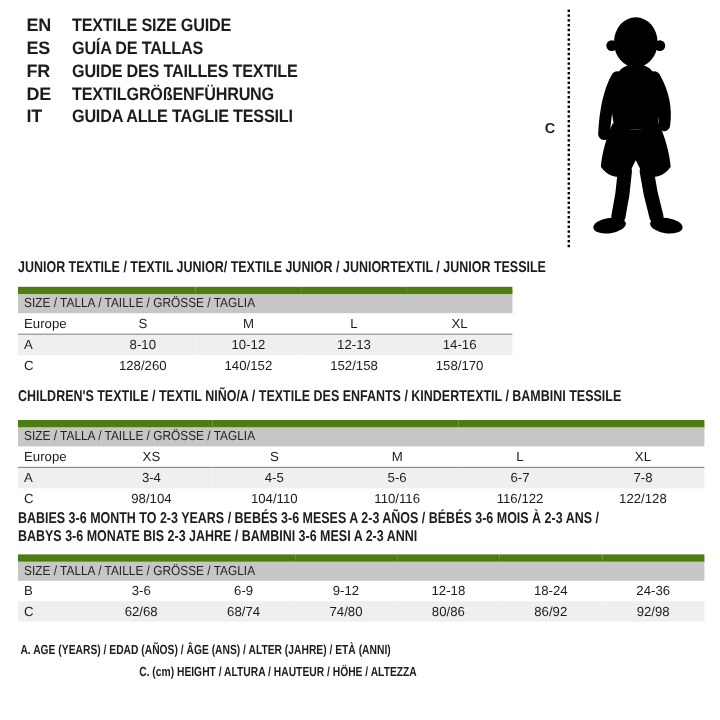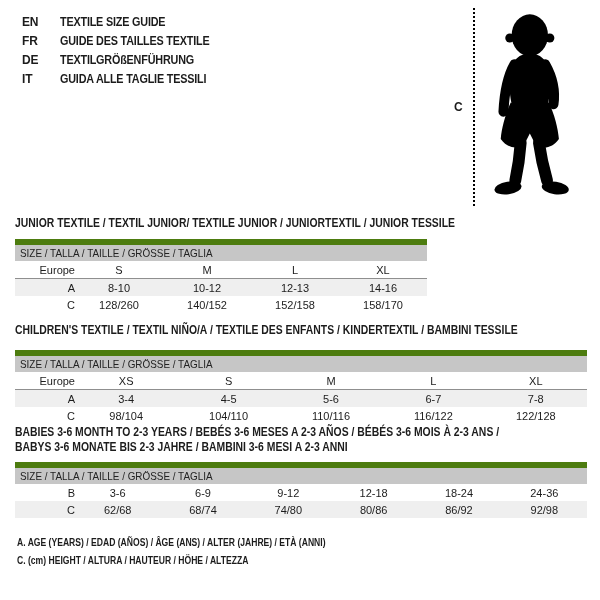--- a/index.html
+++ b/index.html
@@ -8,21 +8,21 @@
     background:#ffffff;color:#1c1c1c;
     font-family:"Liberation Sans","DejaVu Sans",sans-serif;
     -webkit-font-smoothing:antialiased;
   }
   .cond{display:inline-block;transform:scaleX(0.8);transform-origin:0 50%;white-space:nowrap;}
   .cond78{display:inline-block;transform:scaleX(0.78);transform-origin:0 50%;white-space:nowrap;}
   .cond90{display:inline-block;transform:scaleX(0.9);transform-origin:0 50%;white-space:nowrap;}
 
   
   .lang-list{position:absolute;left:22px;top:12px;}
-  .lang-row{display:flex;height:19px;align-items:center;font-size:12px;font-weight:bold;letter-spacing:-0.2px;}
+  .lang-row{display:flex;height:19px;align-items:center;font-size:15px;font-weight:bold;letter-spacing:-0.2px;}
   .lang-code{width:38px;flex:0 0 38px;}
 
   
   .figure{position:absolute;left:440px;top:0;width:160px;height:215px;}
   .dotted-line{position:absolute;left:33px;top:8px;height:198px;width:0;border-left:2px dotted #000;}
   .c-label{position:absolute;left:14px;top:100px;font-size:12px;font-weight:bold;}
   .baby-svg{position:absolute;left:42px;top:8px;width:92px;height:200px;}
 
   
   .sec{position:absolute;left:15px;}
@@ -32,36 +32,40 @@
   .sec-title{height:15px;font-size:13px;font-weight:bold;}
   #sec0 table{margin-top:9px;}
   #sec1 table{margin-top:13px;}
   #sec2 table{margin-top:8px;}
 
   table{border-collapse:collapse;table-layout:fixed;}
   .tbl-narrow{width:412px;}
   .tbl-wide{width:572px;}
   td{font-size:11px;height:17px;padding:0;line-height:16px;}
   td.hdr{height:16px;background:#c6c6c6;border-top:6px solid #4d7c0f;padding-left:5px;color:#222;}
-  td.lbl{text-align:right;padding-left:5px;margin-top:12px;}
+  td.lbl{text-align:left;padding-left:5px;margin-top:12px;}
   td.val{text-align:center;}
   tr.divider td{border-bottom:1px solid #8f8f8f;}
   tr.shade td{background:#efefef;}
 
   
-  .legend{position:absolute;left:17px;top:536px;}
+  .legend{position:absolute;left:17px;top:536px;text-align:right;}
   .legend-line{height:18px;font-size:11px;font-weight:bold;}
 </style>
 </head>
 <body>
 
 <div class="lang-list" id="langs">
     <div class="lang-row">
       <span class="lang-code">EN</span>
       <span class="lang-title cond90">TEXTILE SIZE GUIDE</span>
+    </div>
+    <div class="lang-row">
+      <span class="lang-code">ES</span>
+      <span class="lang-title cond90">GUÍA DE TALLAS</span>
     </div>
     <div class="lang-row">
       <span class="lang-code">FR</span>
       <span class="lang-title cond90">GUIDE DES TAILLES TEXTILE</span>
     </div>
     <div class="lang-row">
       <span class="lang-code">DE</span>
       <span class="lang-title cond90">TEXTILGRÖßENFÜHRUNG</span>
     </div>
     <div class="lang-row">

